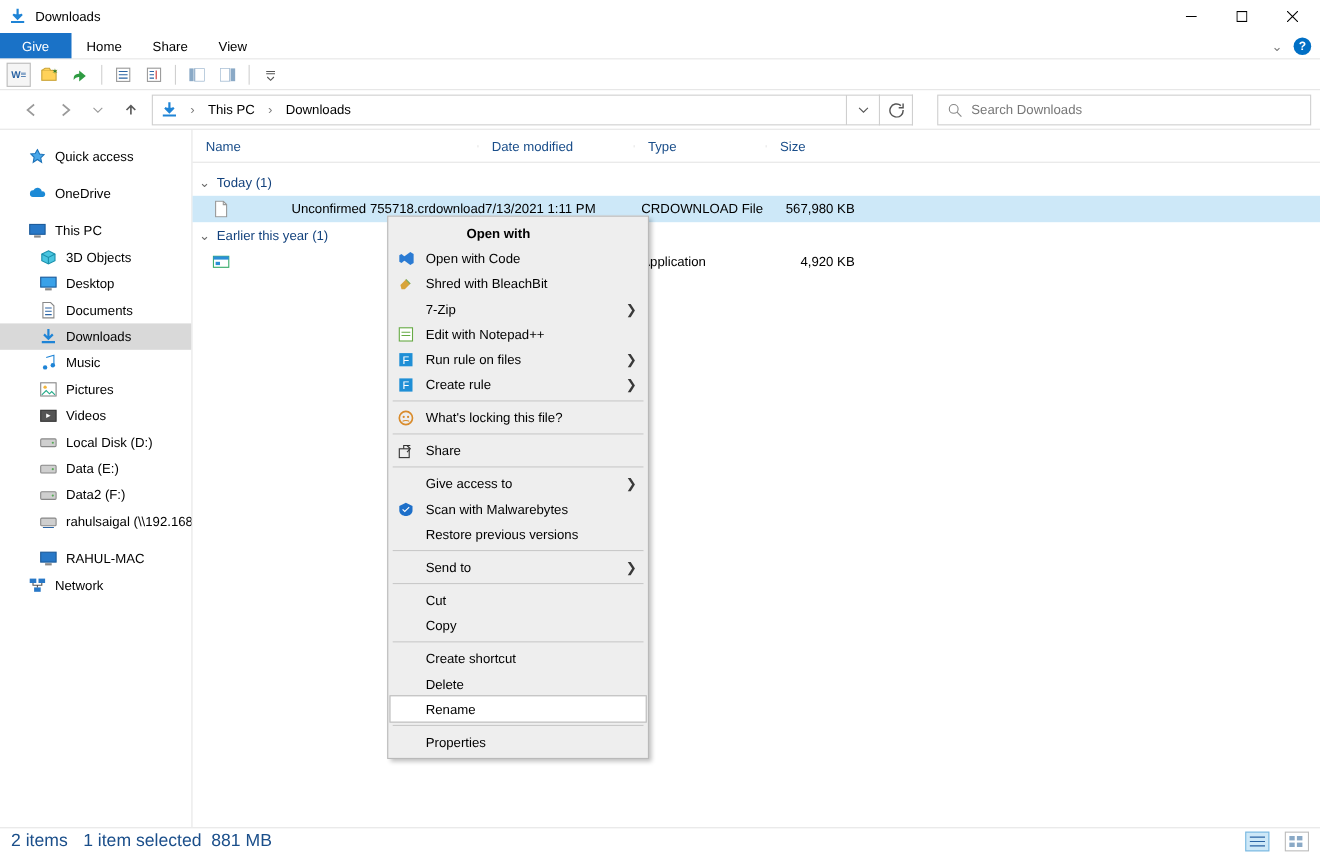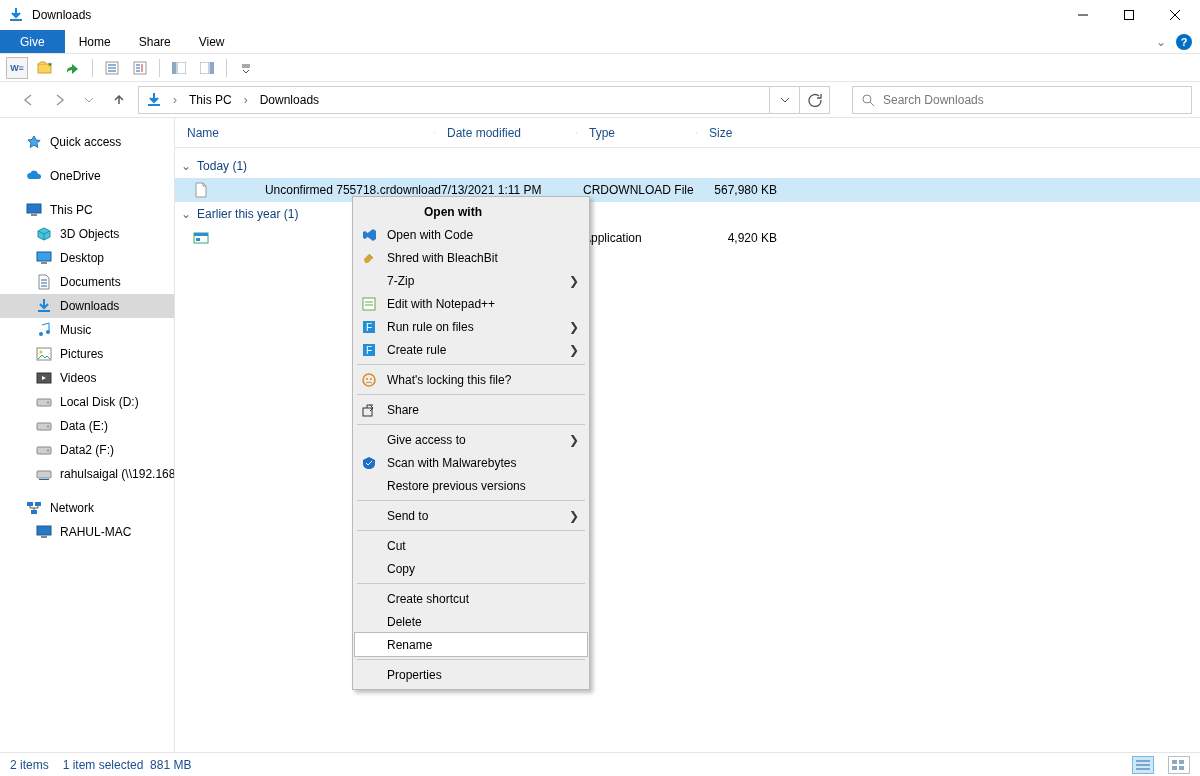--- a/index.html
+++ b/index.html
@@ -63,21 +63,21 @@
   .grp .chev { color: #6a6a6a; }
   .row { height: 24px; display: flex; align-items: center; padding-left: 18px; }
   .row .cell-name { width: 248px; display: flex; align-items: center; gap: 8px; justify-content: space-between; }
   .row .cell-date { width: 142px; }
   .row .cell-type { width: 120px; }
   .row .cell-size { width: 80px; text-align: right; padding-right: 6px; }
   .row.selected { background: #cde8f8; }
   .file-ic { width: 16px; height: 16px; display: inline-flex; align-items: center; justify-content: center; }
 
   
-  .status { position: absolute; bottom: 0; left: 0; right: 0; height: 24px; border-top: 1px solid #e5e5e5; display: flex; align-items: center; padding: 0 10px; gap: 14px; color: #1a4e8a; font-size: 12px; }
+  .status { position: absolute; bottom: 0; left: 0; right: 0; height: 24px; border-top: 1px solid #e5e5e5; display: flex; align-items: center; padding: 0 10px; gap: 14px; color: #1a4e8a; font-size: 16px; }
   .status .spacer { flex: 1; }
   .view-toggle { width: 22px; height: 18px; border: 1px solid #bcbcbc; display: inline-flex; align-items: center; justify-content: center; }
   .view-toggle.active { background: #cde8f8; border-color: #7ab8e0; }
 
   
   .ctx { position: absolute; left: 352px; top: 196px; width: 238px; background: #eeeeee; border: 1px solid #b9b9b9; box-shadow: 3px 3px 4px rgba(0,0,0,.25); padding: 3px 2px; }
   .ctx .mi { height: 23px; display: flex; align-items: center; padding: 0 8px 0 4px; gap: 8px; position: relative; }
   .ctx .mi .mic { width: 20px; display: inline-flex; align-items: center; justify-content: center; }
   .ctx .mi .mlabel { flex: 1; }
   .ctx .mi .sub { color: #3a3a3a; }
@@ -362,40 +362,40 @@
           <span class="ic">
             <svg width="16" height="12">
               <rect x="1" y="3" width="14" height="7" rx="1" fill="#cfcfcf" stroke="#888"></rect>
               <path d="M3 12h10" stroke="#2a63a3" stroke-width="2"></path>
             </svg>
           </span>
           <span>rahulsaigal (\\192.168</span>
         </div>
       </div>
     <div class="side-gap"></div>
+    <div class="side-item child">
+      <span class="ic">
+          <svg width="16" height="14">
+            <rect x="1" y="1" width="14" height="9" fill="#2878c7" stroke="#1a5a99"></rect>
+            <rect x="5" y="11" width="6" height="2" fill="#888"></rect>
+          </svg>
+        </span>
+      <span>RAHUL-MAC</span>
+    </div>
     <div class="side-item">
       <span class="ic">
           <svg width="16" height="14">
             <rect x="1" y="1" width="6" height="4" fill="#2878c7"></rect>
             <rect x="9" y="1" width="6" height="4" fill="#2878c7"></rect>
             <rect x="5" y="9" width="6" height="4" fill="#2878c7"></rect>
             <path d="M4 5v2h8V5M8 7v2" stroke="#555" fill="none"></path>
           </svg>
         </span>
       <span>Network</span>
     </div>
-    <div class="side-item child">
-      <span class="ic">
-          <svg width="16" height="14">
-            <rect x="1" y="1" width="14" height="9" fill="#2878c7" stroke="#1a5a99"></rect>
-            <rect x="5" y="11" width="6" height="2" fill="#888"></rect>
-          </svg>
-        </span>
-      <span>RAHUL-MAC</span>
-    </div>
   </div>
 
   <div class="content">
     <div class="cols">
       <div class="col name">Name</div>
       <div class="col date">Date modified</div>
       <div class="col type">Type</div>
       <div class="col size last">Size</div>
     </div>
     <div class="filelist" id="filelist">

